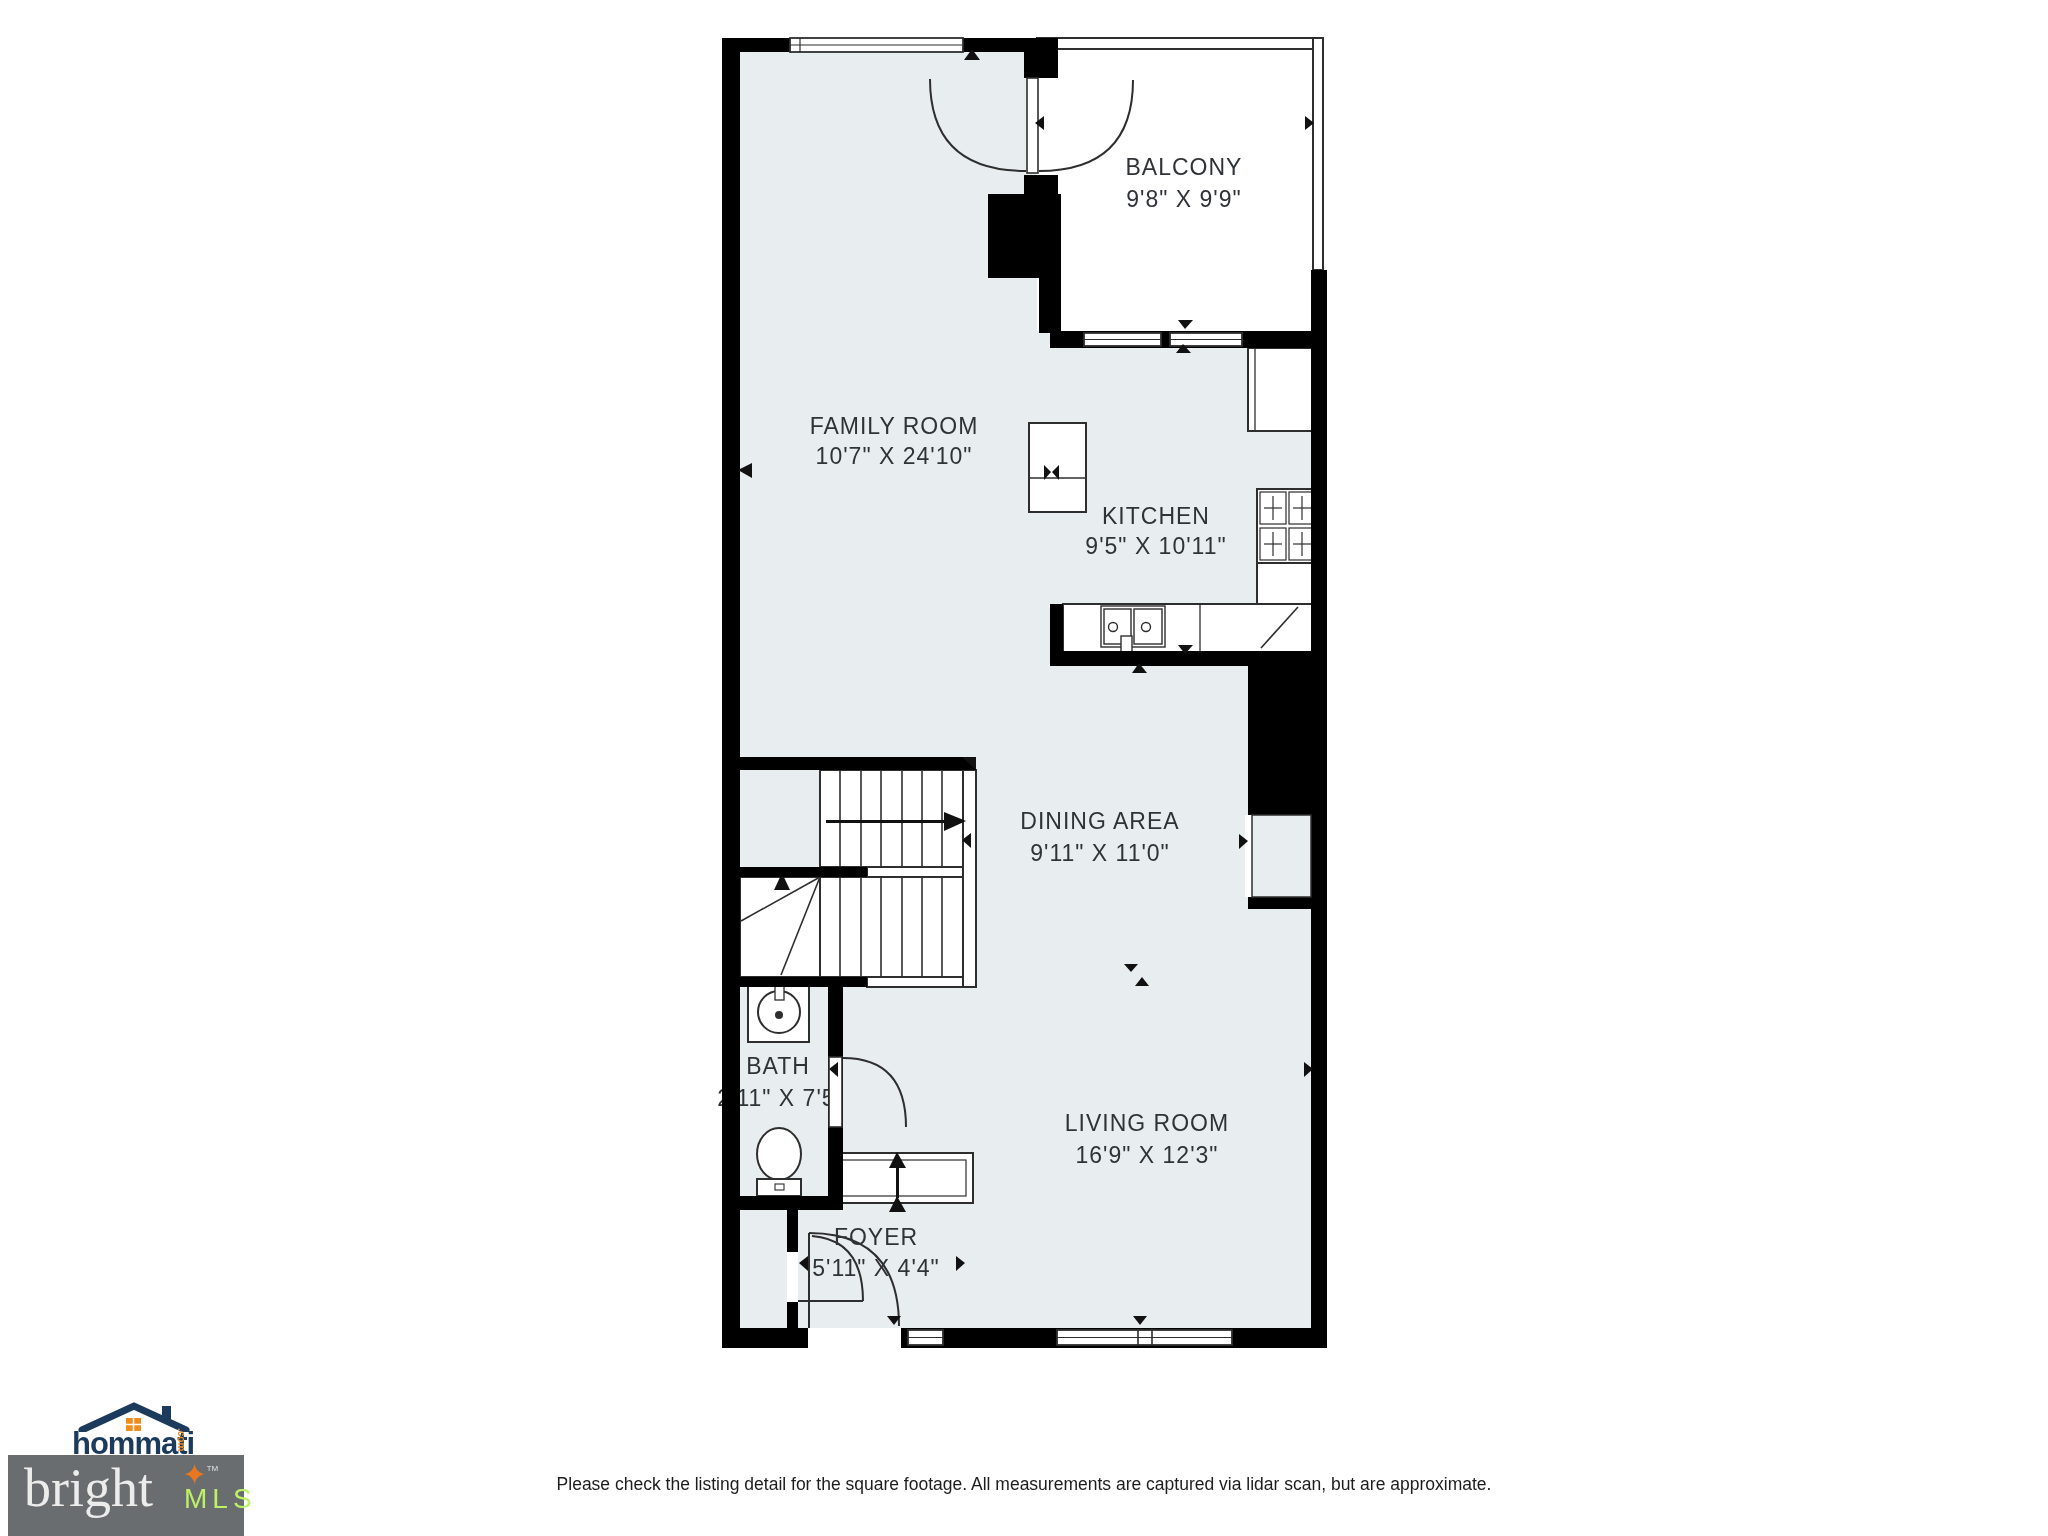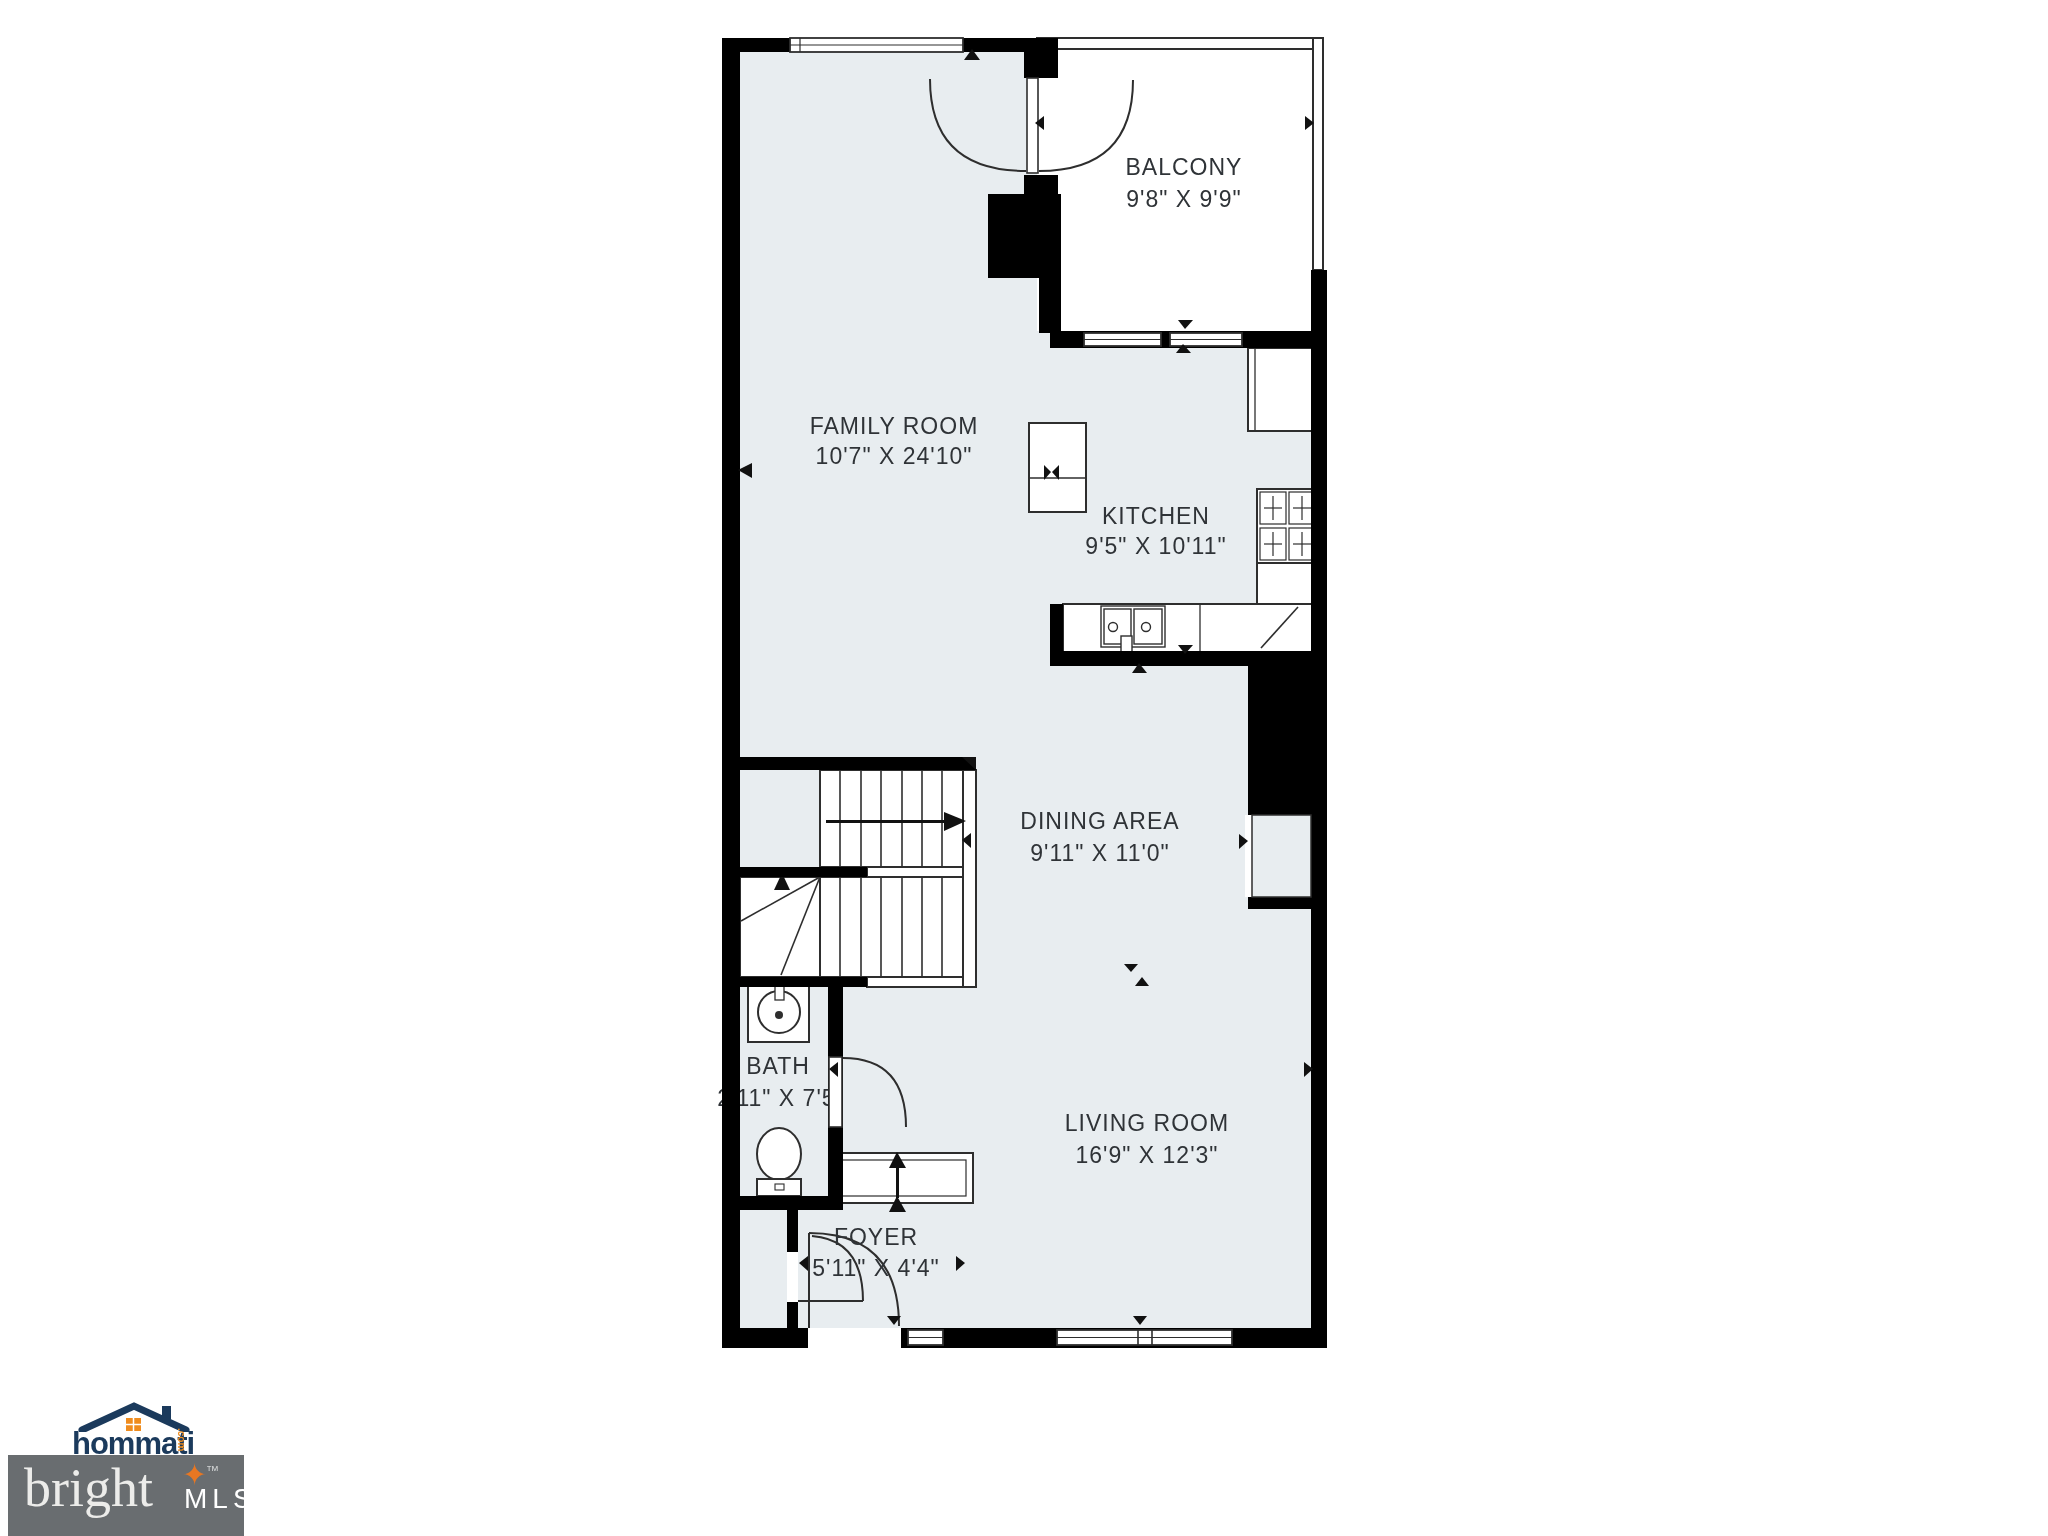--- a/index.html
+++ b/index.html
@@ -11,21 +11,21 @@
   #hommati{position:absolute;left:70px;top:1402px;width:132px;height:58px;}
   #hommati .word{position:absolute;left:2px;top:26px;font-size:31px;font-weight:bold;color:#1b3a5c;
                  letter-spacing:-1px;border-bottom:1px solid #84cc16;line-height:1;padding-bottom:1px;}
   #hommati .tld{position:absolute;right:-8px;top:26px;color:#ef8c1e;font-size:10px;
                 transform:rotate(90deg);transform-origin:left top;font-weight:bold;}
   #bright{position:absolute;left:8px;top:1455px;width:236px;height:81px;background:#696d70;}
   #bright .b-word{position:absolute;left:16px;top:2px;font-family:"Liberation Serif",serif;
                   font-size:54px;color:#ececea;letter-spacing:0px;}
   #bright .b-star{position:absolute;left:174px;top:2px;color:#e87722;font-size:30px;}
   #bright .b-tm{position:absolute;left:198px;top:8px;color:#cfd1d2;font-size:13px;}
-  #bright .b-mls{position:absolute;left:176px;top:28px;color:#ffffff;font-size:28px;letter-spacing:5px;}
+  #bright .b-mls{position:absolute;left:176px;top:28px;color:#bef264;font-size:28px;letter-spacing:5px;}
   #disclaimer{position:absolute;left:50%;top:1474px;transform:translateX(-50%);
               font-size:17.5px;color:#1d1d1d;white-space:nowrap;}
 </style>
 </head>
 <body>
 
 <div id="canvas">
 
 <svg width="2048" height="1536" viewBox="0 0 2048 1536">
 
@@ -265,14 +265,15 @@
     <div class="tld">.com</div>
   </div>
 
   <div id="bright">
     <div class="b-word">bright</div>
     <div class="b-star">✦</div>
     <div class="b-tm">™</div>
     <div class="b-mls">MLS</div>
   </div>
 
+  <div id="disclaimer">Please check the listing detail for the square footage. All measurements are captured via lidar scan, but are approximate.</div>
 
 </div>
 
 </body></html>

